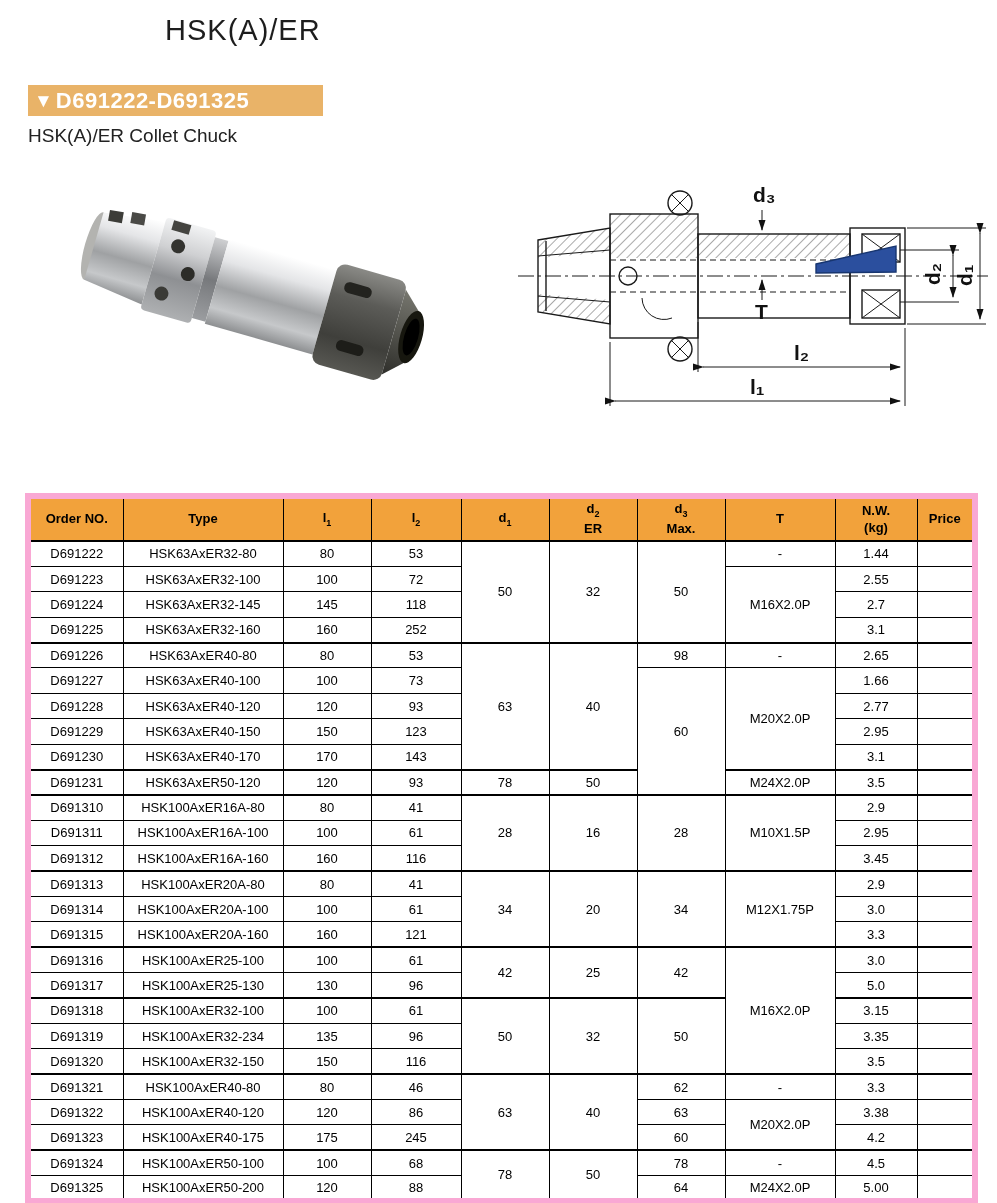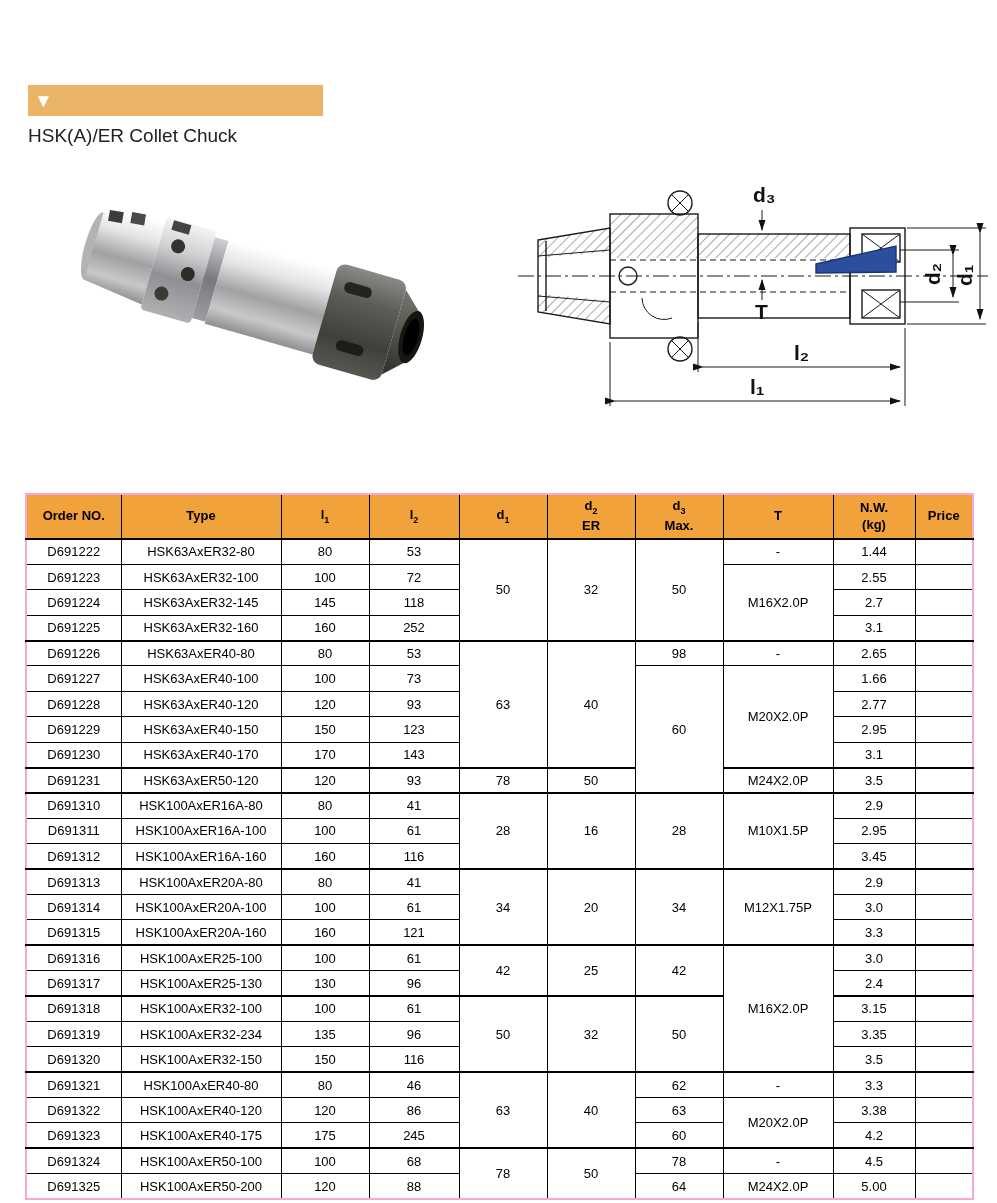--- a/index.html
+++ b/index.html
@@ -15,39 +15,41 @@
 
   .subtitle { position:absolute; left:28px; top:125px; font-size:19px; color:#222; }
 
   .photo-wrap { position:absolute; left:30px; top:168px; width:420px; height:272px; }
   .draw-wrap  { position:absolute; left:510px; top:176px; width:507px; height:256px; }
 
   .table-wrap { position:absolute; left:25px; top:493px; }
   table { border-collapse:collapse; table-layout:fixed; width:947px; }
   th, td { border:1px solid #000; text-align:center; vertical-align:middle;
            font-size:13px; color:#000; overflow:hidden; }
-  table { border:2px solid #f9a8d4; }
+  table { border:6px solid #f9a8d4; }
   thead th { background:var(--hdr,#F2A23B); font-weight:bold; height:45px; border-bottom:2px solid #000; line-height:1.3; }
   thead th div { font-weight:bold; }
   tbody td { height:25.4px; background:#fff; }
   tr.section-start td { border-top:2px solid #000; }
   sub { font-size:9px; }
 
   .c-order{width:95px}.c-type{width:160px}.c-l1{width:88px}.c-l2{width:90px}
   .c-d1{width:88px}.c-d2{width:88px}.c-d3{width:88px}.c-t{width:110px}
   .c-nw{width:82px}.c-price{width:58px}
 </style>
 </head>
 <body>
 
 <div class="page">
 
+  <div class="page-title">HSK(A)/ER</div>
 
   <div class="banner" style="background: rgb(233, 179, 104);">
     <span class="tri">▼</span>
+    <span class="rng">D691222-D691325</span>
   </div>
 
   <div class="subtitle">HSK(A)/ER Collet Chuck</div>
 
   <div class="photo-wrap">
     <svg width="420" height="272" viewBox="0 0 420 272">
       <defs>
         <linearGradient id="gS1" x1="0" y1="0" x2="0" y2="1">
           <stop offset="0" stop-color="#ffffff"></stop>
             <stop offset=".25" stop-color="#e4e5e7"></stop>
@@ -363,21 +365,21 @@
             <td rowspan="2">42</td>
             <td rowspan="5">M16X2.0P</td>
             <td>3.0</td>
             <td></td>
           </tr>
           <tr>
             <td>D691317</td>
             <td>HSK100AxER25-130</td>
             <td>130</td>
             <td>96</td>
-            <td>2.4</td>
+            <td>5.0</td>
             <td></td>
           </tr>
           <tr class="section-start">
             <td>D691318</td>
             <td>HSK100AxER32-100</td>
             <td>100</td>
             <td>61</td>
             <td rowspan="3">50</td>
             <td rowspan="3">32</td>
             <td rowspan="3">50</td>

